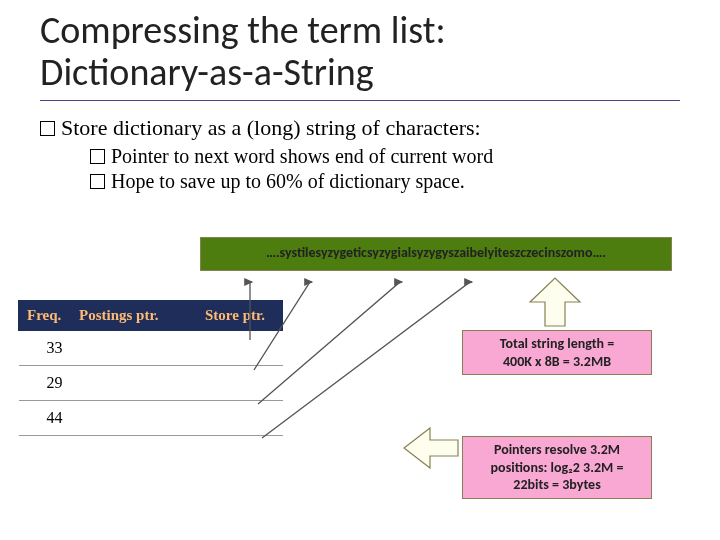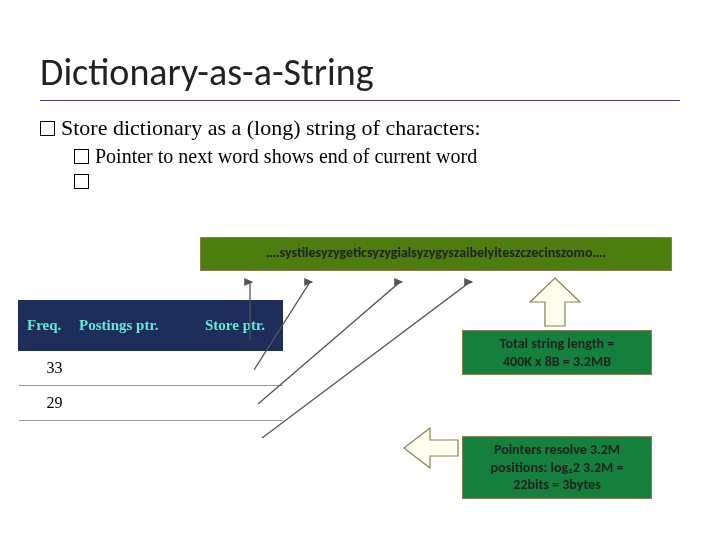--- a/index.html
+++ b/index.html
@@ -34,21 +34,21 @@
     margin-bottom: 14px;
   }
   .bullet-main {
     font-size: 22px;
     color: #000;
     margin: 12px 0 4px 0;
   }
   .bullet-sub {
     font-size: 20px;
     color: #000;
-    margin: 0 0 2px 34px;
+    margin: 0 0 2px 50px;
   }
   .square {
     display: inline-block;
     width: 13px;
     height: 13px;
     border: 1.2px solid #000;
     margin-right: 6px;
     position: relative;
     top: 1px;
   }
@@ -69,40 +69,40 @@
   }
   .table {
     position: absolute;
     left: 18px;
     top: 300px;
     border-collapse: collapse;
     font-family: 'Times New Roman', serif;
   }
   .table th {
     background: #1f2d5a;
-    color: #5eead4;
+    color: #fdba74;
     font-weight: bold;
     font-size: 15px;
-    padding: 16px 8px;
+    padding: 6px 8px;
     border: 1px solid #1f2d5a;
     text-align: left;
   }
   .table td {
     border-bottom: 1px solid #999;
     font-size: 16px;
     padding: 4px 8px;
     height: 26px;
   }
   .table td.col-freq { width: 36px; text-align: right; }
   .table td.col-post { width: 110px; }
   .table td.col-term { width: 70px; }
   .callout {
     position: absolute;
     border: 1.5px solid #888052;
-    background: #15803d;
+    background: #f9a8d4;
     font-family: Calibri, Arial, sans-serif;
     font-size: 14px;
     font-weight: 600;
     color: #222;
     text-align: center;
     line-height: 1.25;
     padding: 4px 6px;
     box-sizing: border-box;
   }
   .callout1 { left: 462px; top: 330px; width: 190px; }
@@ -115,33 +115,33 @@
     height: 540px;
     pointer-events: none;
   }
 </style>
 </head>
 <body>
 
 <div class="slide">
 
   <h1 class="title">
-    <br>
+    <span>Compressing the term list:</span><br>
     <span>Dictionary-as-a-String</span>
   </h1>
   <div class="underline"></div>
 
   <div class="bullet-main">
     <span class="square"></span><span>Store dictionary as a (long) string of characters:</span>
   </div>
   <div class="bullet-sub">
     <span class="square"></span><span>Pointer to next word shows end of current word</span>
   </div>
   <div class="bullet-sub">
-    <span class="square"></span>
+    <span class="square"></span><span>Hope to save up to 60% of dictionary space.</span>
   </div>
 
   <div class="string-box">….systilesyzygeticsyzygialsyzygyszaibelyiteszczecinszomo….</div>
 
   <table class="table">
     <tbody>
         <tr>
       <th>Freq.</th>
       <th>Postings ptr.</th>
       <th>Store ptr.</th>
@@ -149,20 +149,25 @@
     <tr>
       <td class="col-freq">33</td>
       <td class="col-post"></td>
       <td class="col-term"></td>
     </tr>
     <tr>
       <td class="col-freq">29</td>
       <td class="col-post"></td>
       <td class="col-term"></td>
     </tr>
+    <tr>
+      <td class="col-freq">44</td>
+      <td class="col-post"></td>
+      <td class="col-term"></td>
+    </tr>
   </tbody>
     </table>
 
   <div class="callout callout1">
     <span>Total string length =</span><br>
     <span>400K x 8B = 3.2MB</span>
   </div>
 
   <div class="callout callout2">
     <span>Pointers resolve 3.2M</span><br>

